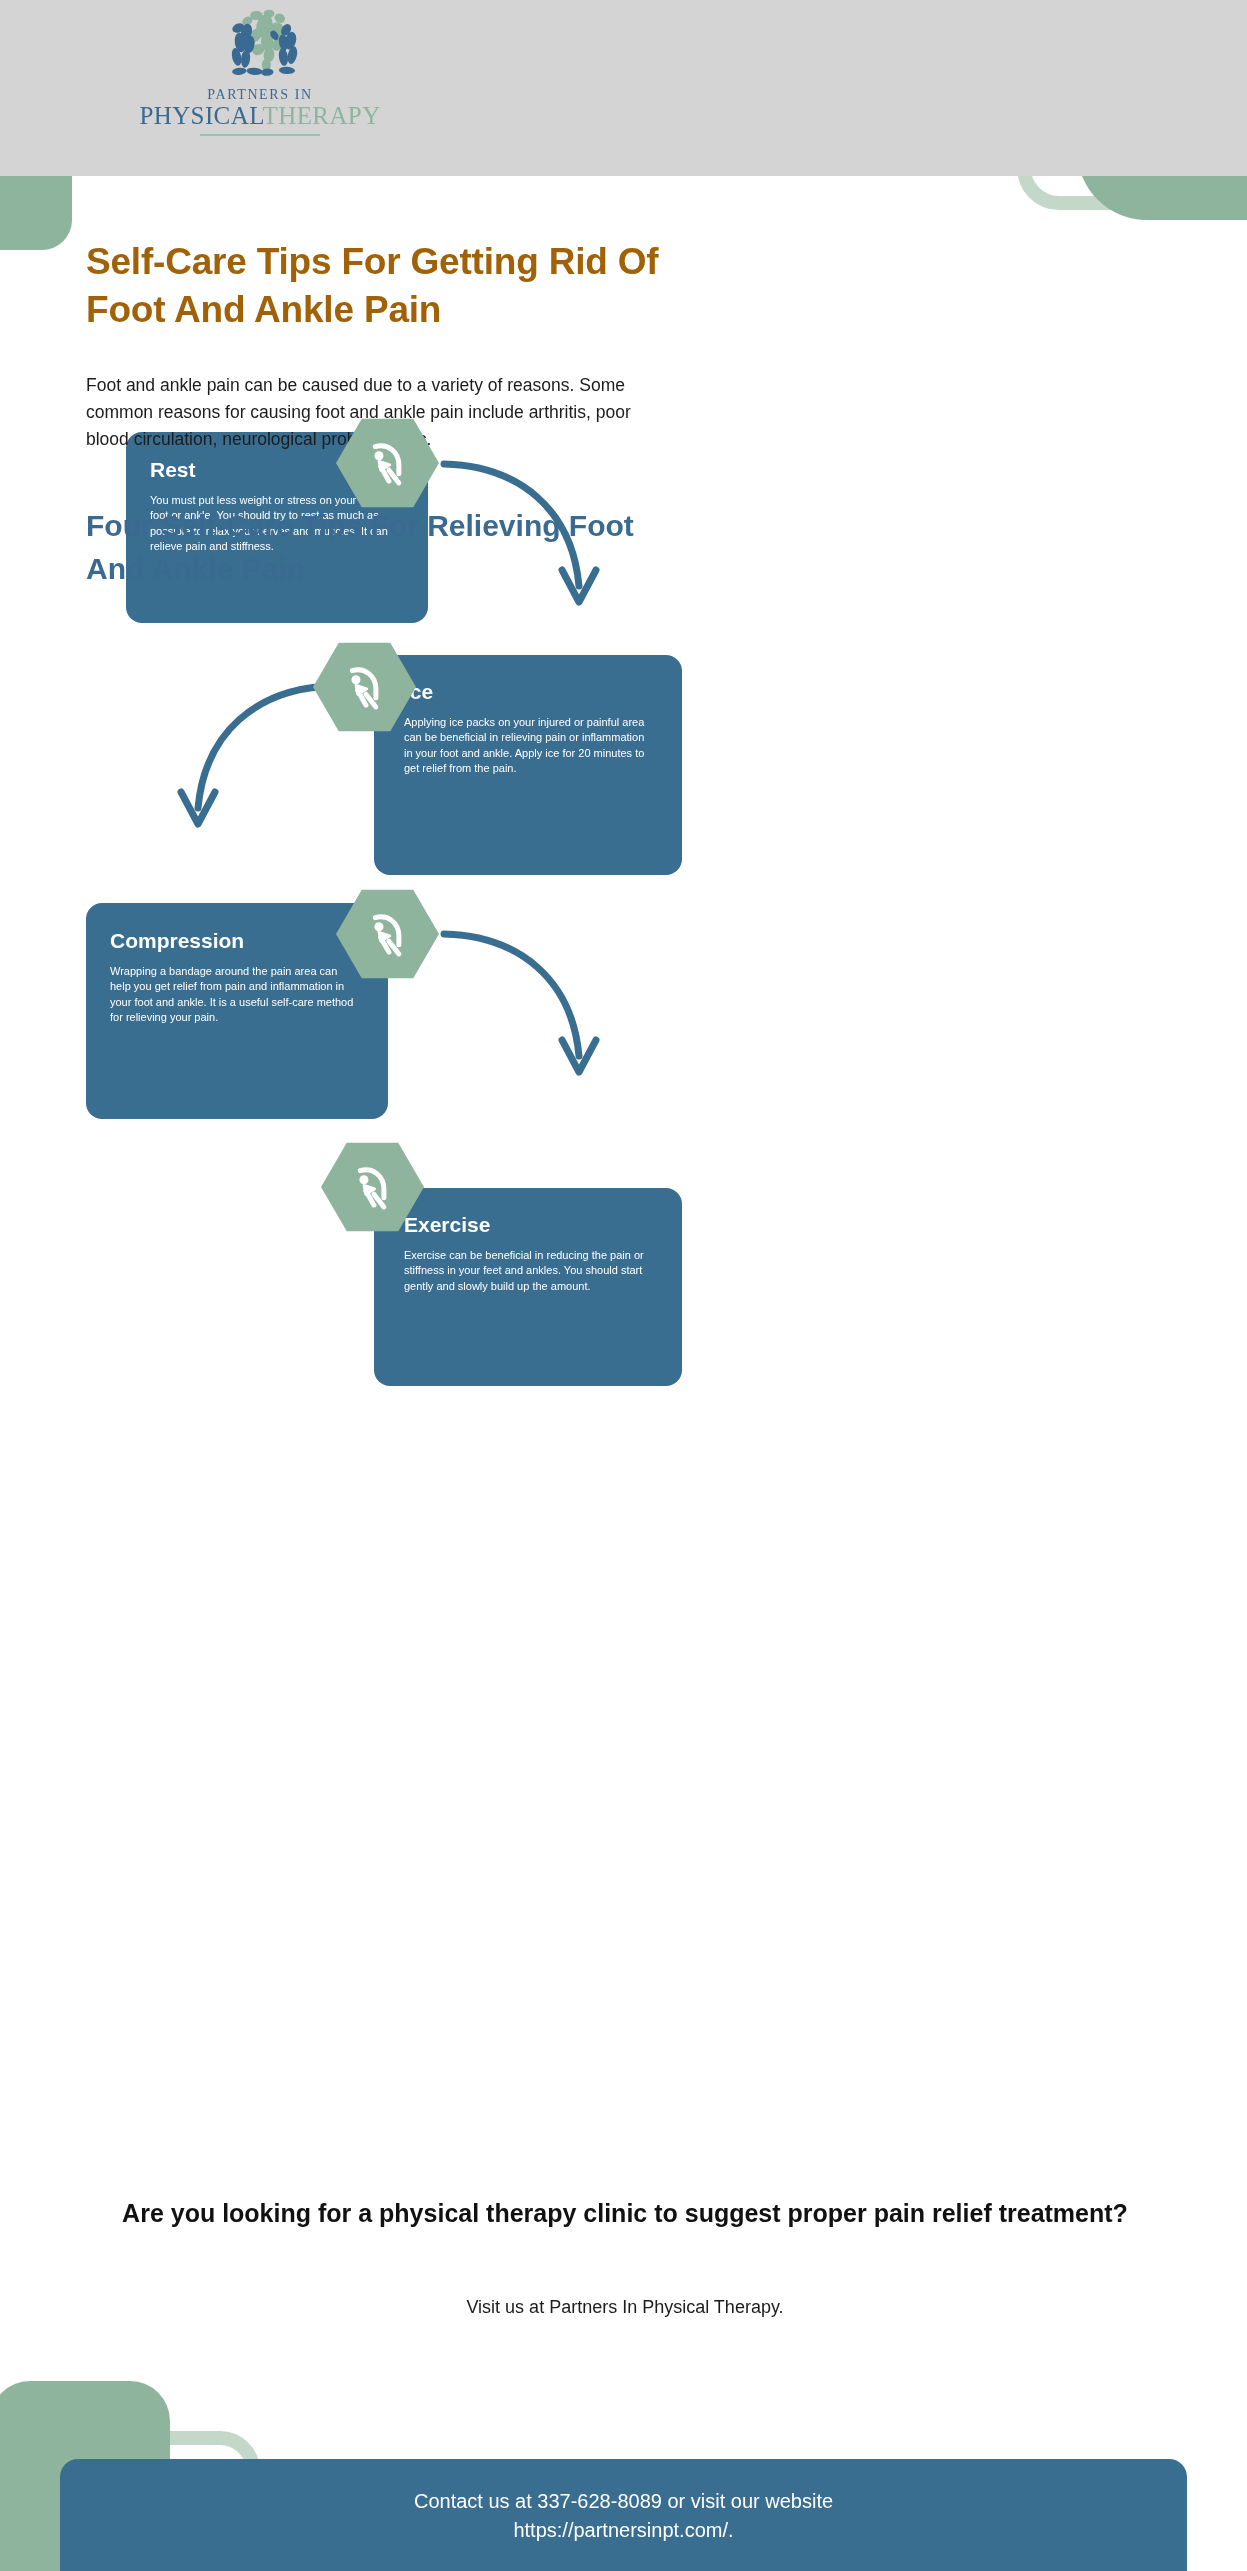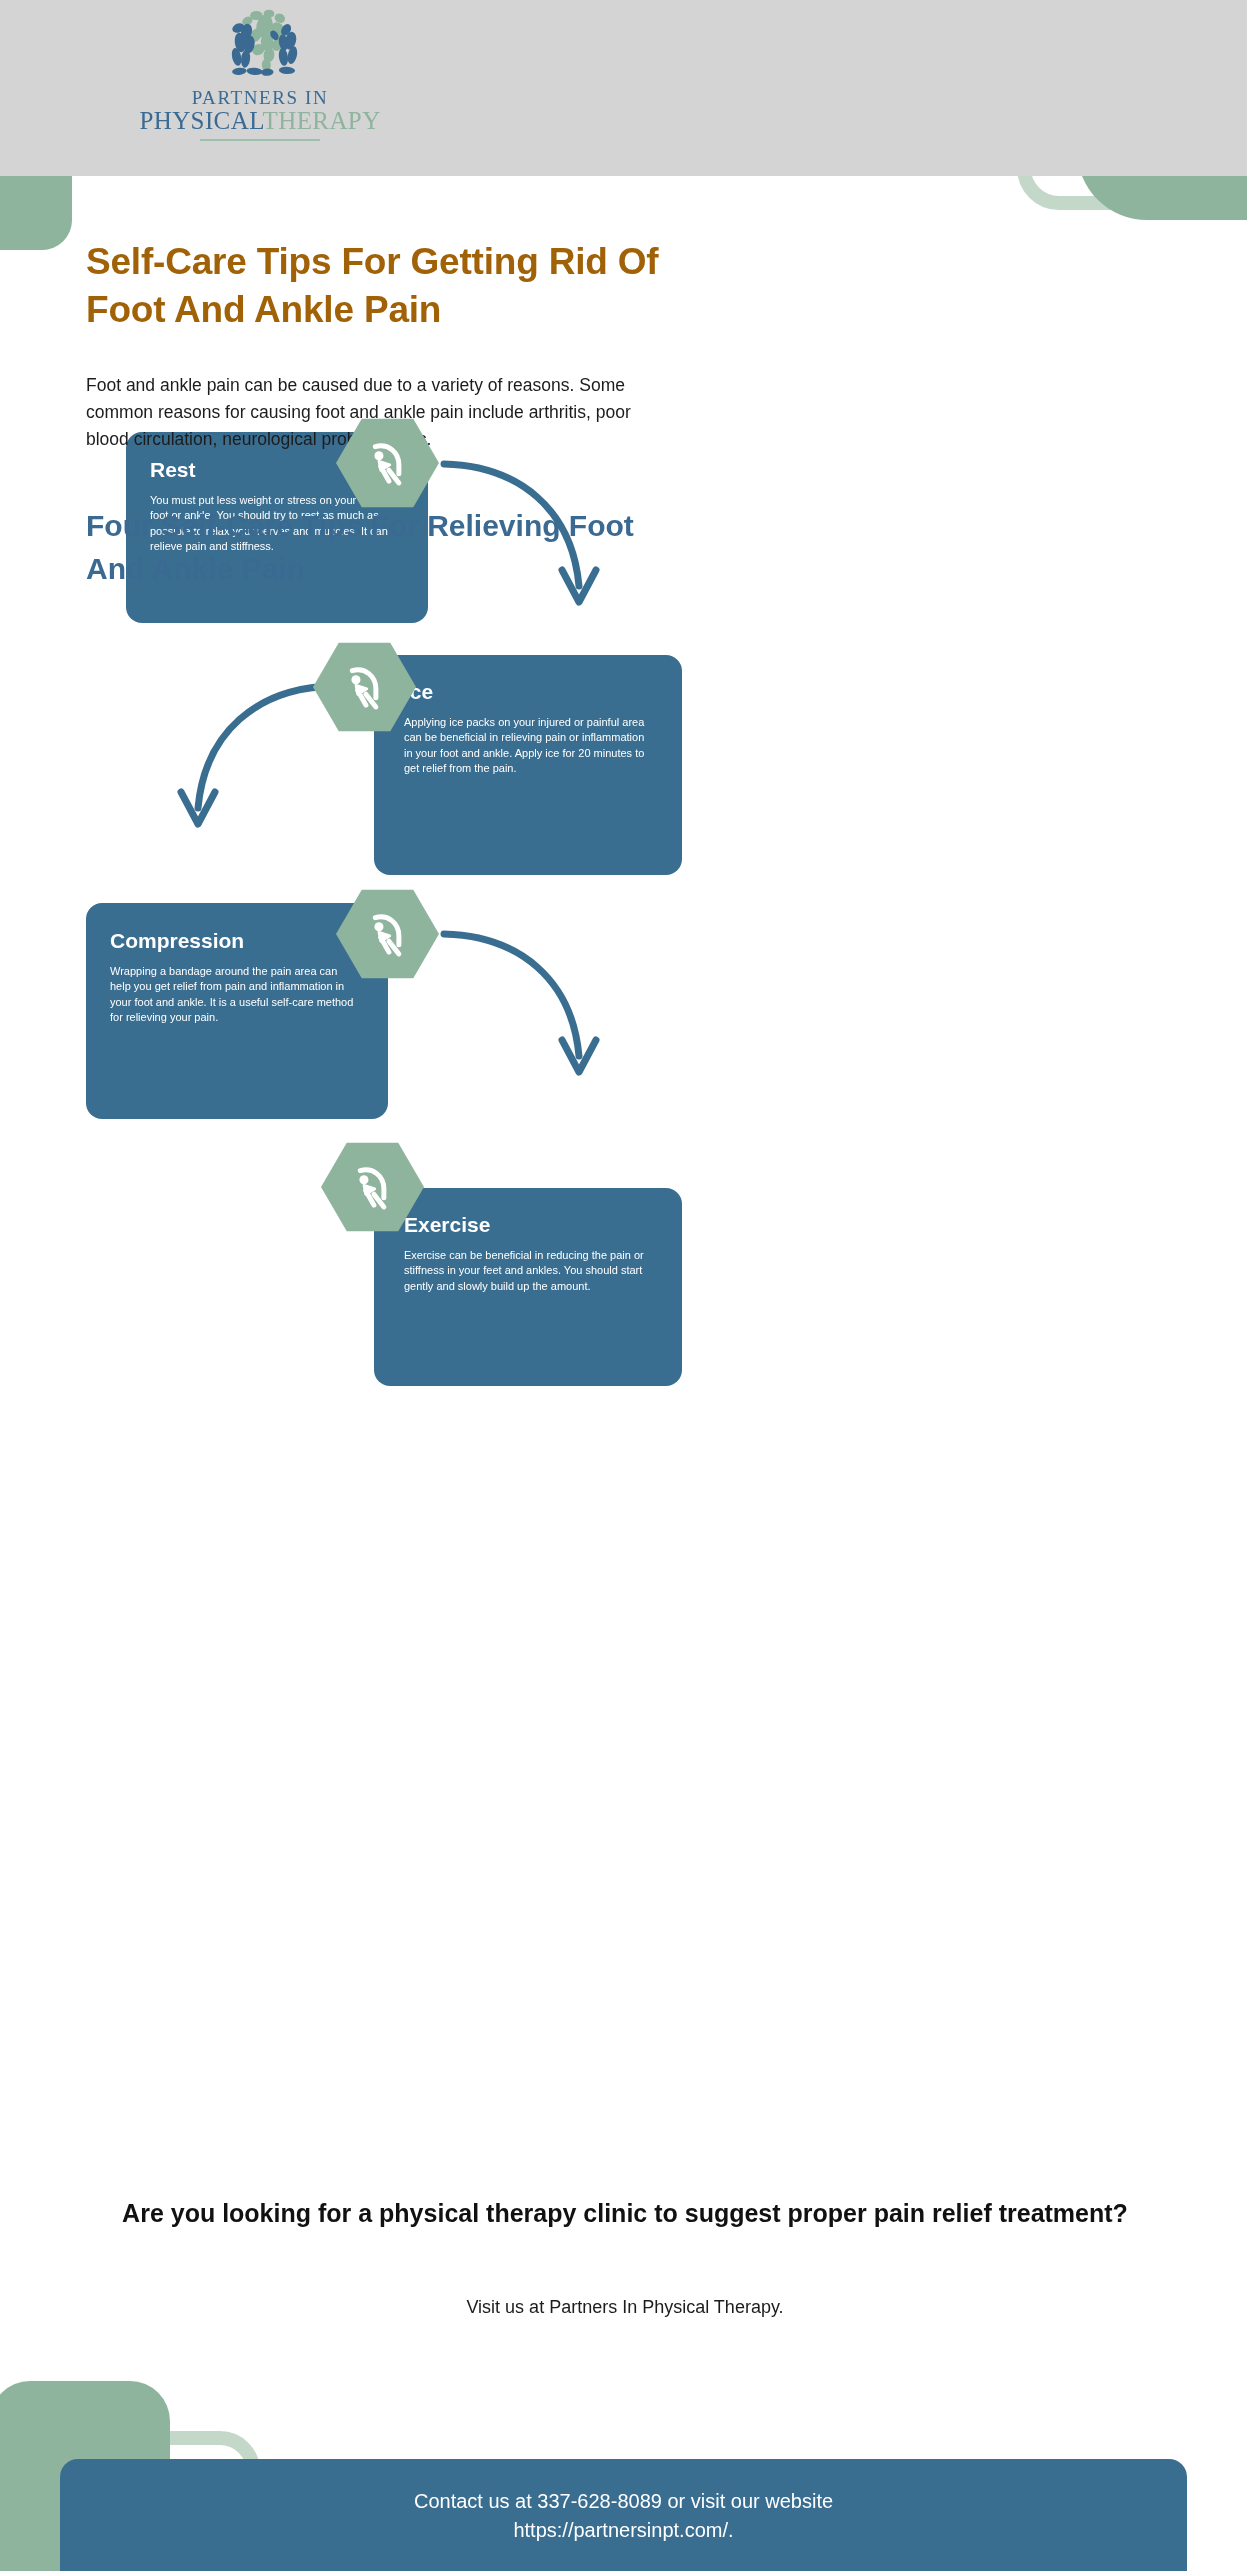--- a/index.html
+++ b/index.html
@@ -39,21 +39,21 @@
   }
 
   .logo-mark {
     width: 90px; height: 78px;
     margin: 0 auto 2px auto;
     display: block;
   }
 
   .logo-line1 {
     font-family: "Liberation Serif", serif;
-    font-size: 19px;
+    font-size: 14px;
     letter-spacing: 1.6px;
     color: #3a6a92;
     line-height: 1.05;
   }
   .logo-line2 {
     font-family: "Liberation Serif", serif;
     font-size: 25px;
     letter-spacing: 0.4px;
     line-height: 1.05;
     white-space: nowrap;

